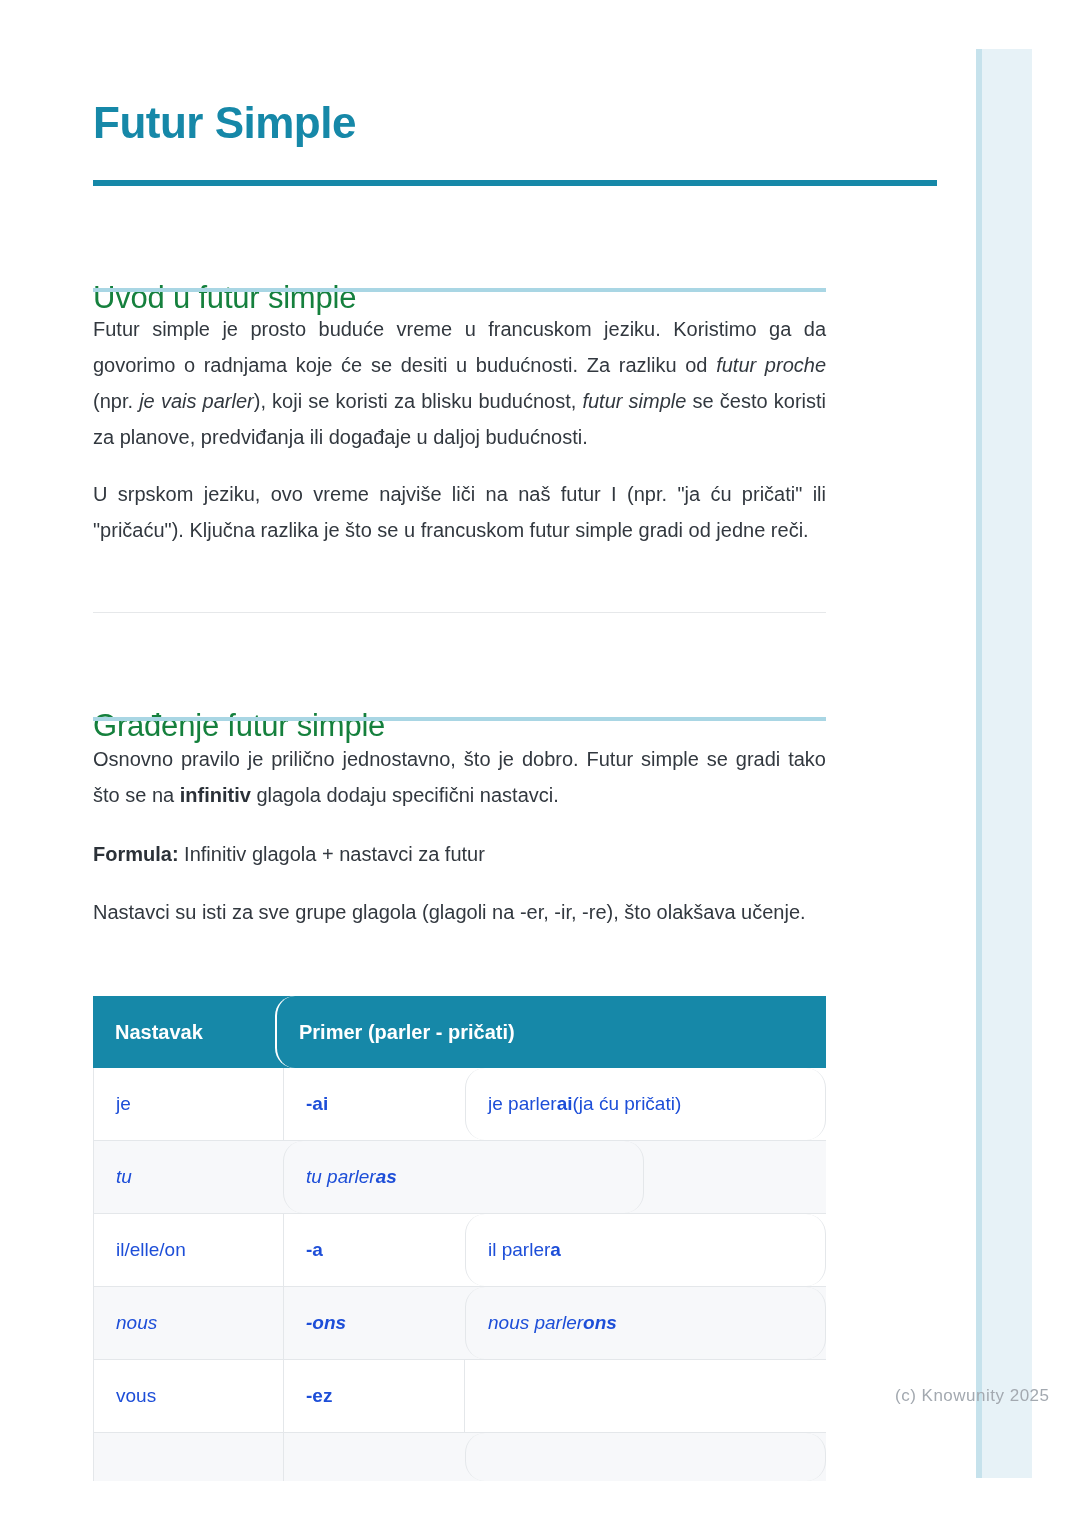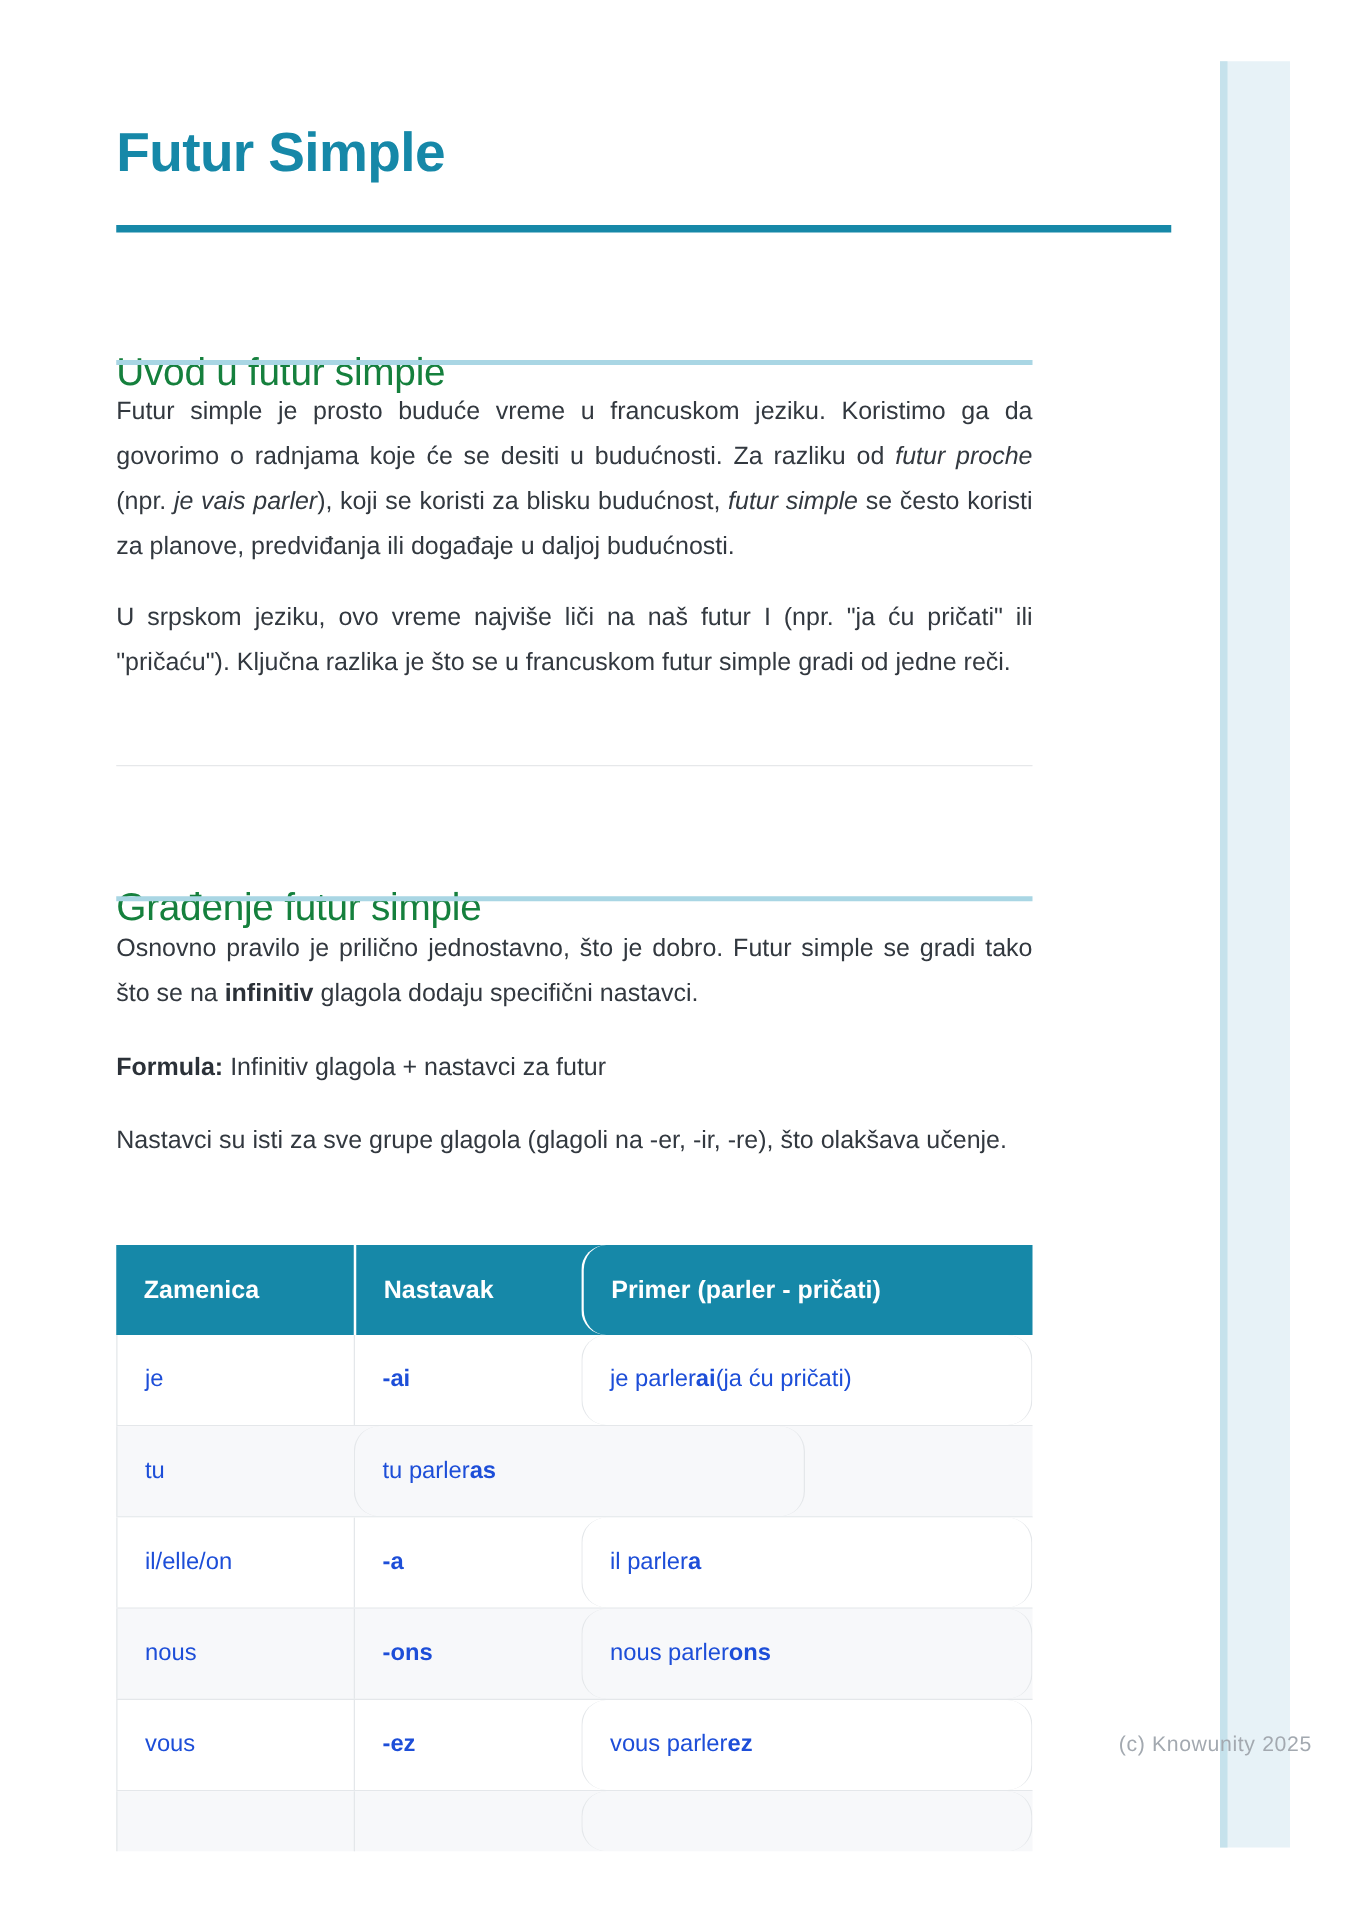--- a/index.html
+++ b/index.html
@@ -49,21 +49,21 @@
     position: absolute; left: 93px; top: 996px; width: 733px; z-index: 0;
     font-size: 19px;
   }
   .t-head { display: flex; background: #1688a8; height: 72px; }
   .t-head .th {
     display: flex; align-items: center; padding-left: 22px;
     color: #ffffff; font-weight: 700; font-size: 20px;
   }
   .t-head .th + .th { border-left: 2px solid #ffffff; }
   .t-row { display: flex; height: 73px; background: #ffffff; border-bottom: 1px solid #e4e7ea; }
-  .t-row.alt { background: #f7f8fa; }
+  .t-row.alt { background: #f7f8fa; font-style: italic; }
   .t-row .td {
     display: flex; align-items: center; padding-left: 22px; color: #1d4ed8;
   }
   .t-row .td + .td { border-left: 1px solid #e4e7ea; }
   .t-row .td:first-child { border-left: 1px solid #e4e7ea; }
   .t-row .td:last-child { border-right: 1px solid #e4e7ea; }
   .t-row.partial { height: 48px; border-bottom: none; }
   .col-1 { width: 190px; }
   .col-2 { width: 182px; }
   .col-3 { width: 361px; border-radius: 20px; }
@@ -91,21 +91,20 @@
 <div class="rule-light" style="top:717px;"></div>
 
 <p class="body-text" style="top:741px;"><span>Osnovno pravilo je prilično jednostavno, što je dobro. Futur simple se gradi tako što se na </span><strong>infinitiv</strong><span> glagola dodaju specifični nastavci.</span></p>
 
 <p class="body-text" style="top:836px;"><strong>Formula:</strong><span> Infinitiv glagola + nastavci za futur</span></p>
 
 <p class="body-text" style="top:894px;">Nastavci su isti za sve grupe glagola (glagoli na -er, -ir, -re), što olakšava učenje.</p>
 
 <div class="conj-table">
   <div class="t-head">
-    <div class="th col-1">Zamenica</div>
     <div class="th col-2">Nastavak</div>
     <div class="th col-3">Primer (parler - pričati)</div>
   </div>
 
   <div class="t-row">
     <div class="td col-1">je</div>
     <div class="td col-2">
         <b>-ai</b>
       </div>
     <div class="td col-3">
@@ -146,25 +145,20 @@
         <b>ons</b>
         <span></span>
       </div>
   </div>
 
   <div class="t-row">
     <div class="td col-1">vous</div>
     <div class="td col-2">
         <b>-ez</b>
       </div>
-    <div class="td col-3">
-        <span>vous parler</span>
-        <b>ez</b>
-        <span></span>
-      </div>
   </div>
 
   <div class="t-row alt partial">
     <div class="td col-1"></div>
     <div class="td col-2"></div>
     <div class="td col-3"></div>
   </div>
 </div>
 
 </body></html>

